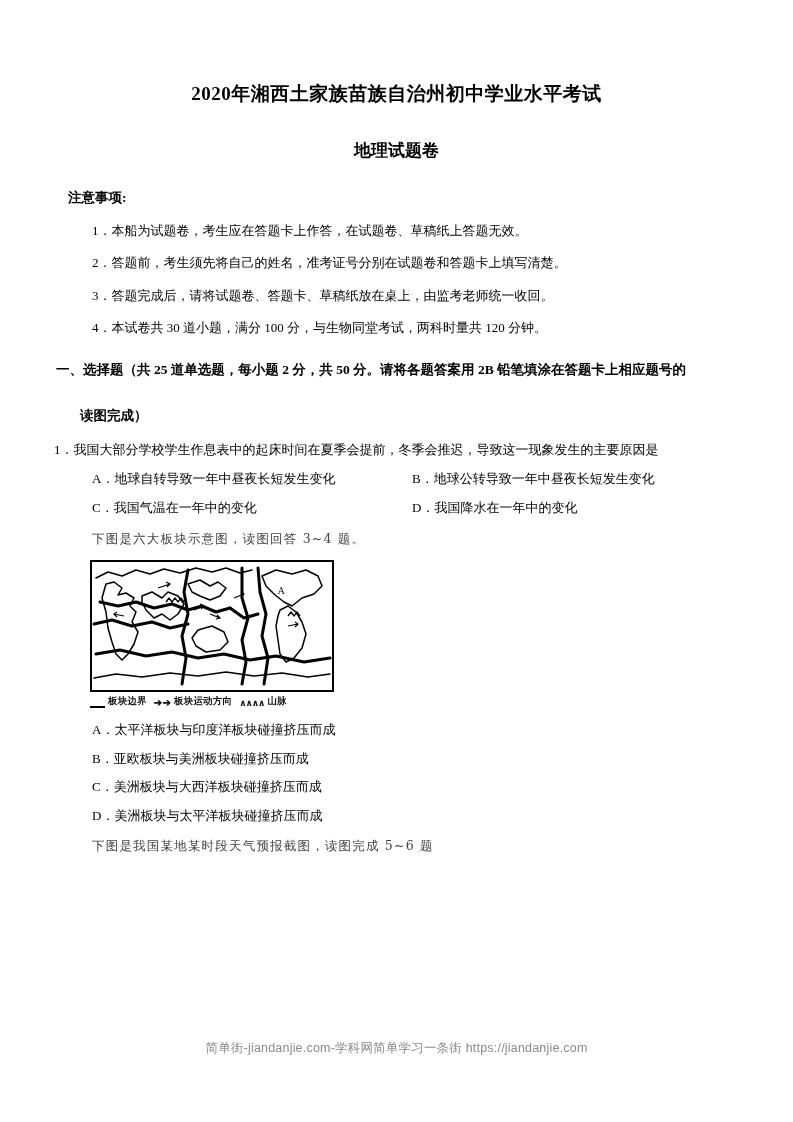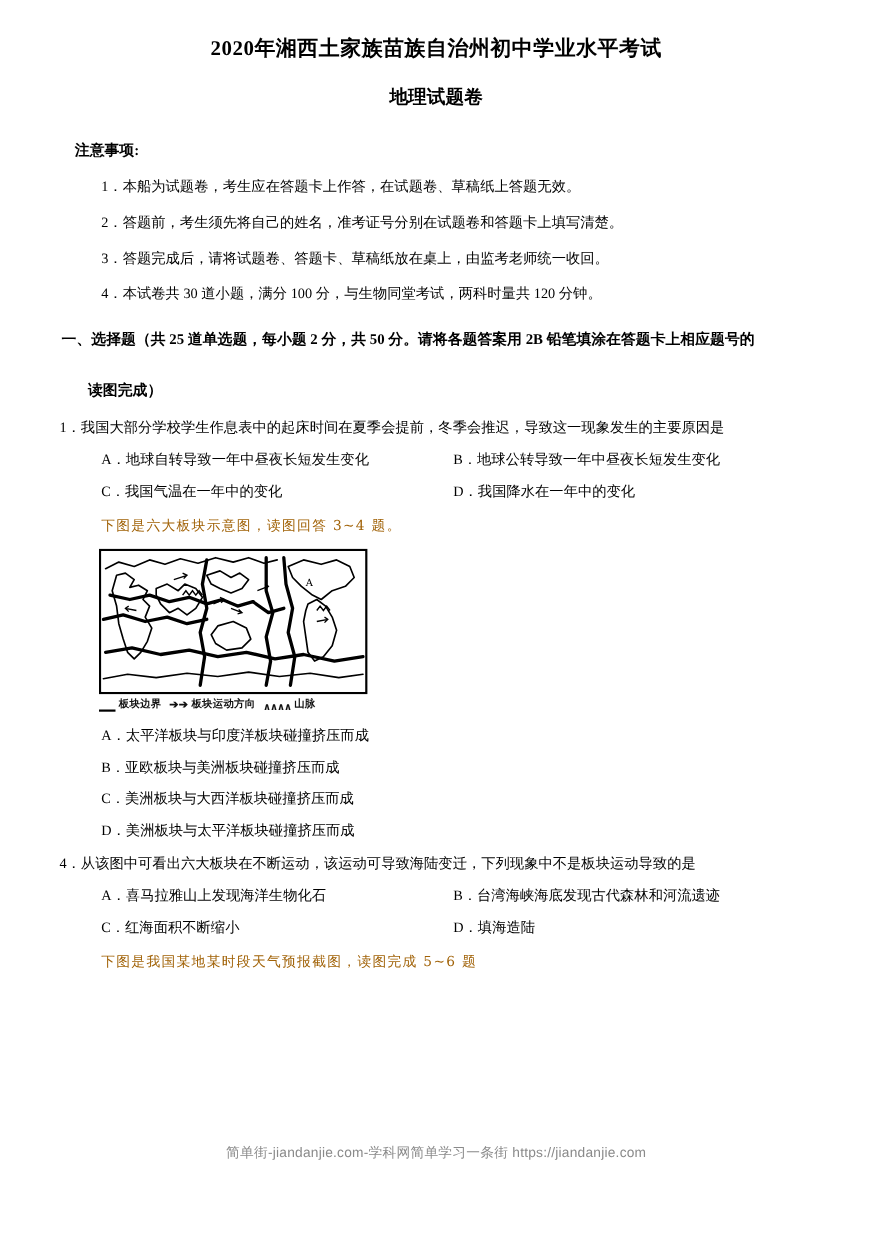--- a/index.html
+++ b/index.html
@@ -23,22 +23,22 @@
     box-sizing: border-box;
     padding: 0 52px;
   }
 
   
   .doc-title {
     text-align: center;
     font-weight: bold;
     font-size: 19px;
     letter-spacing: 0.5px;
-    margin: 0;
-    padding-top: 33px;
+    margin: 12px;
+    padding-top: 70px;
     line-height: 1.3;
   }
   .doc-subtitle {
     text-align: center;
     font-weight: bold;
     font-size: 17px;
     margin: 0;
     padding-top: 22px;
     line-height: 1.3;
     font-family: Liberation Mono, monospace;
@@ -109,21 +109,21 @@
     padding-left: 40px;
   }
 
   
   .fig-caption {
     font-family: "DejaVu Serif", "Liberation Serif", serif;
     font-size: 12.5px;
     padding-left: 40px;
     margin-top: 14px;
     letter-spacing: 1.2px;
-    color: #a16207;
+    color: #404040;
     white-space: nowrap;
   }
 
   
   .figure-wrap {
     margin-top: 10px;
     padding-left: 38px;
   }
   .map-frame {
     width: 240px;
@@ -282,31 +282,18 @@
       </div>
       <div class="opt-row">
         <span class="opt">C．美洲板块与大西洋板块碰撞挤压而成</span>
       </div>
       <div class="opt-row">
         <span class="opt">D．美洲板块与太平洋板块碰撞挤压而成</span>
       </div>
     </div>
   </div>
 
-  <div class="question">
-    <div class="q-stem"><span>4．</span><span>从该图中可看出六大板块在不断运动，该运动可导致海陆变迁，下列现象中不是板块运动导致的是</span></div>
-    <div class="q-options">
-      <div class="opt-row">
-        <span class="opt col-a">A．喜马拉雅山上发现海洋生物化石</span>
-        <span class="opt col-b">B．台湾海峡海底发现古代森林和河流遗迹</span>
-      </div>
-      <div class="opt-row">
-        <span class="opt col-a">C．红海面积不断缩小</span>
-        <span class="opt col-b">D．填海造陆</span>
-      </div>
-    </div>
-  </div>
 
   <p class="fig-caption">下图是我国某地某时段天气预报截图，读图完成 5~6 题</p>
 
 </div>
 
 <div class="footer">简单街-jiandanjie.com-学科网简单学习一条街 https://jiandanjie.com</div>
 
 </body></html>

